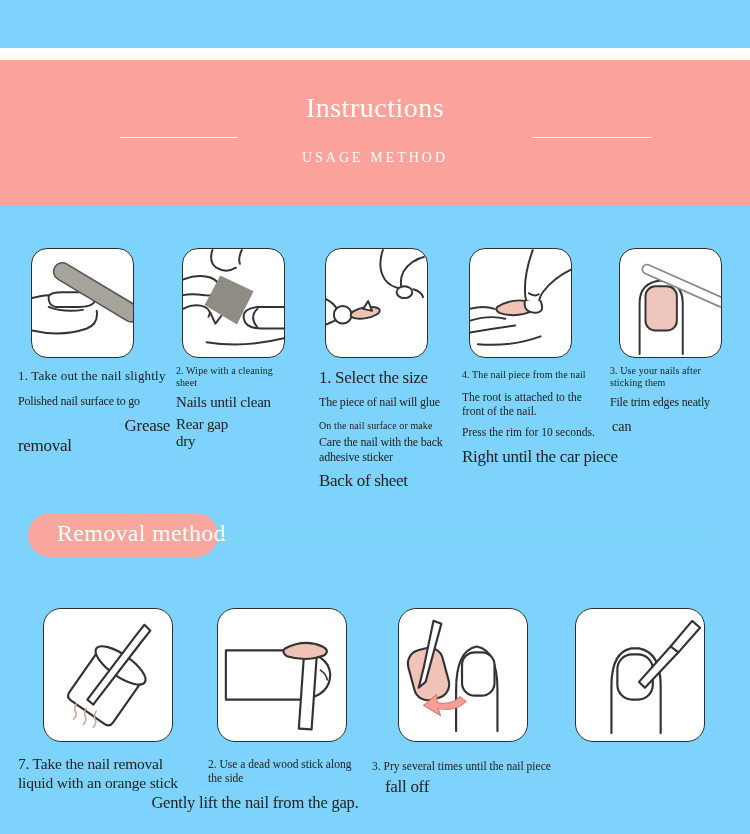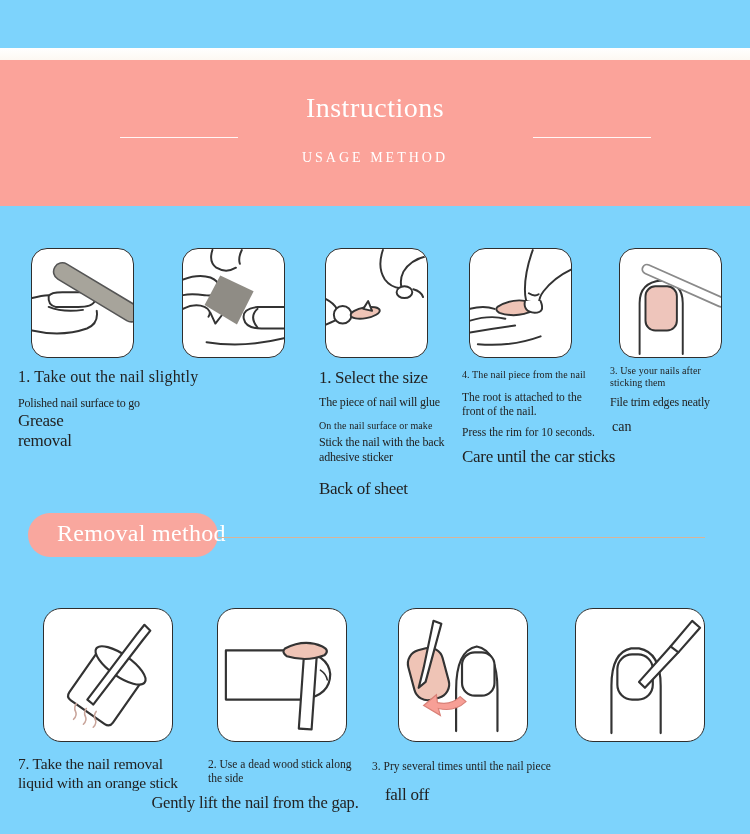--- a/index.html
+++ b/index.html
@@ -21,21 +21,21 @@
     font-size:14px;color:#ffffff;letter-spacing:3px;font-weight:400;}
   
   .step-box{position:absolute;background:#fff;border:1.6px solid #2e2e2e;box-sizing:border-box;}
   .r1{top:248px;width:103px;height:110px;border-radius:16px;}
   .r2{top:608px;width:130px;height:134px;border-radius:18px;}
   .step-box svg{position:absolute;left:0;top:0;width:100%;height:100%;border-radius:inherit;}
   
   .cap{position:absolute;color:#222;}
   .cap div{margin:0;}
   .t-xs {font-size:10px;line-height:1.18;letter-spacing:0.1px;}
-  .t-sm {font-size:16px;letter-spacing:0.2px;}
+  .t-sm {font-size:13px;letter-spacing:0.2px;}
   .t-sm2{font-size:11.5px;line-height:1.22;}
   .t-md {font-size:12px;letter-spacing:-0.2px;white-space:nowrap;}
   .t-mdw{font-size:12px;letter-spacing:-0.2px;line-height:1.25;}
   .t-md2{font-size:15px;letter-spacing:-0.2px;}
   .t-md3{font-size:14px;}
   .t-lg {font-size:17px;letter-spacing:-0.3px;}
   .t-lg2{font-size:15.5px;line-height:1.22;letter-spacing:-0.2px;}
   .nowrap{white-space:nowrap;}
   
   .pill{position:absolute;left:28px;top:513px;width:190px;height:44px;border-radius:22px;
@@ -130,38 +130,44 @@
       </g>
       <g transform="rotate(24 30 22)">
         <rect x="22" y="16" width="92" height="9.5" rx="4.75" fill="#ffffff" stroke="#8a8a8a" stroke-width="1.8"></rect>
       </g>
     </svg>
   </div>
 
   <div class="cap" style="left:18px;top:368px;width:152px;">
     <div class="t-sm nowrap">1. Take out the nail slightly</div>
     <div class="t-md" style="margin-top:10px;">Polished nail surface to go</div>
-    <div class="t-lg" style="">Grease</div>
+    <div class="t-lg" style="margin-top:7px;text-align:right;">Grease</div>
     <div class="t-lg">removal</div>
   </div>
 
+  <div class="cap" style="left:176px;top:365px;width:118px;">
+    <div class="t-xs">2. Wipe with a cleaning sheet</div>
+    <div class="t-md2" style="margin-top:5px;">Nails until clean</div>
+    <div class="t-md2" style="margin-top:5px;">Rear gap</div>
+    <div class="t-md2">dry</div>
+  </div>
 
   <div class="cap" style="left:319px;top:368px;width:132px;">
     <div class="t-lg nowrap">1. Select the size</div>
     <div class="t-md" style="margin-top:7px;">The piece of nail will glue</div>
     <div class="t-xs nowrap" style="margin-top:10px;">On the nail surface or make</div>
-    <div class="t-mdw" style="margin-top:3px;">Stick the nail with the back adhesive sticker</div>
-    <div class="t-lg nowrap" style="margin-top:14px;">Back of sheet</div>
+    <div class="t-mdw" style="margin-top:3px;">Care the nail with the back adhesive sticker</div>
+    <div class="t-lg nowrap" style="margin-top:6px;">Back of sheet</div>
   </div>
 
   <div class="cap" style="left:462px;top:369px;width:122px;">
     <div class="t-xs nowrap">4. The nail piece from the nail</div>
     <div class="t-sm2" style="margin-top:9px;">The root is attached to the front of the nail.</div>
     <div class="t-sm2 nowrap" style="margin-top:7px;">Press the rim for 10 seconds.</div>
-    <div class="t-lg nowrap" style="margin-top:8px;">Care until the car sticks</div>
+    <div class="t-lg nowrap" style="margin-top:8px;">Right until the car piece</div>
   </div>
 
   <div class="cap" style="left:610px;top:365px;width:120px;">
     <div class="t-xs">3. Use your nails after sticking them</div>
     <div class="t-md" style="margin-top:6px;">File trim edges neatly</div>
     <div class="t-md3" style="margin-top:9px;margin-left:2px;">can</div>
   </div>
 
   <div class="pill">
     <span>Removal method</span>
@@ -227,17 +233,17 @@
     <div class="t-lg2">7. Take the nail removal liquid with an orange stick</div>
   </div>
 
   <div class="cap" style="left:208px;top:757px;width:155px;">
     <div class="t-sm2">2. Use a dead wood stick along the side</div>
     <div class="t-lg2" style="font-size:16.5px;width:210px;margin-left:-58px;margin-top:8px;text-align:center;">Gently lift the nail from the gap.</div>
   </div>
 
   <div class="cap" style="left:372px;top:759px;width:175px;">
     <div class="t-sm2 nowrap">3. Pry several times until the nail piece</div>
-    <div class="t-lg" style="margin-top:12px;margin-left:13px;">fall off</div>
+    <div class="t-lg" style="margin-top:4px;margin-left:13px;">fall off</div>
   </div>
 
 
 </div>
 
 </body></html>

